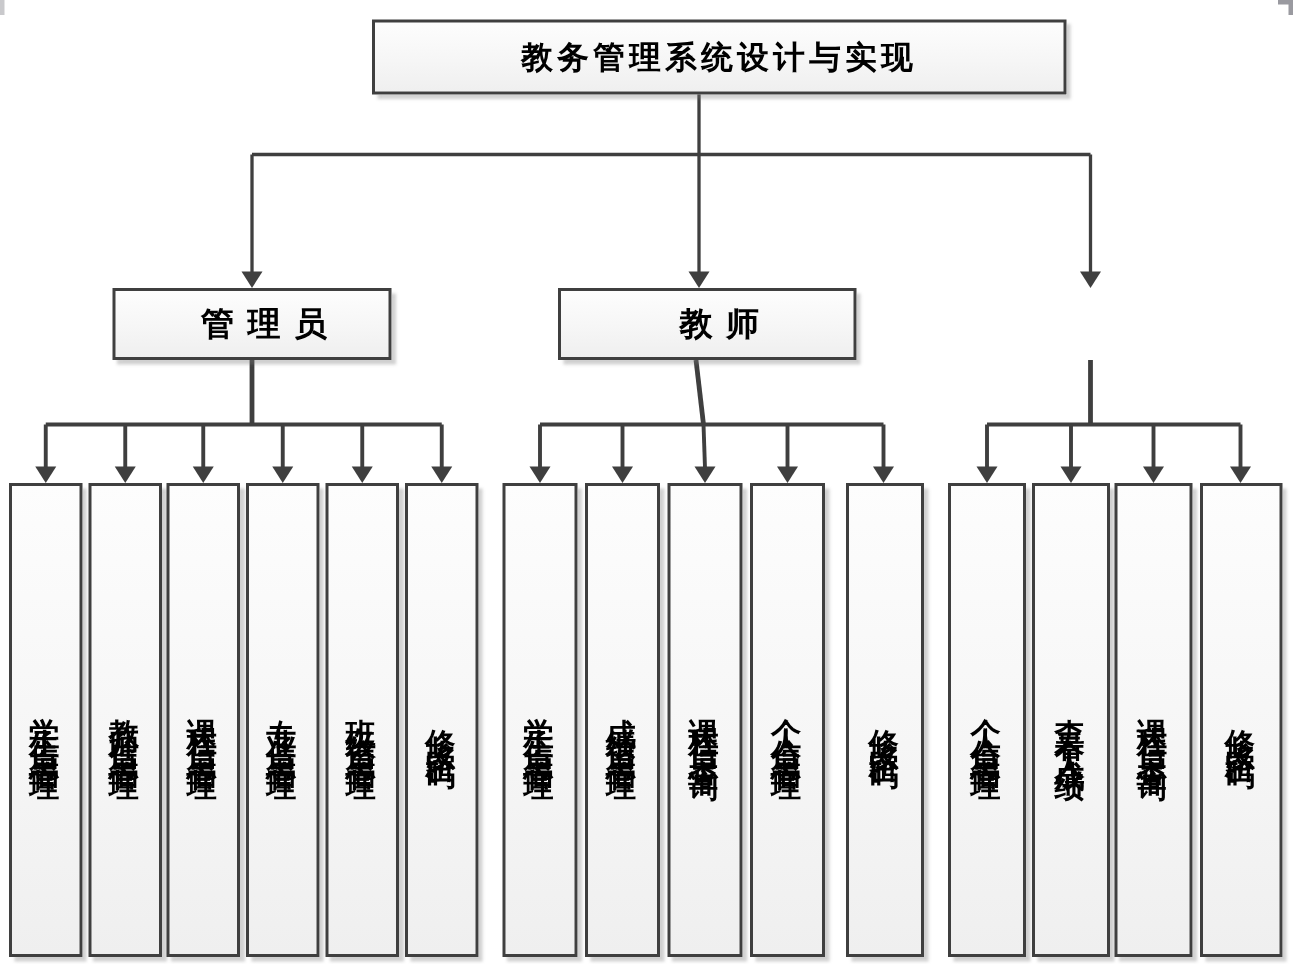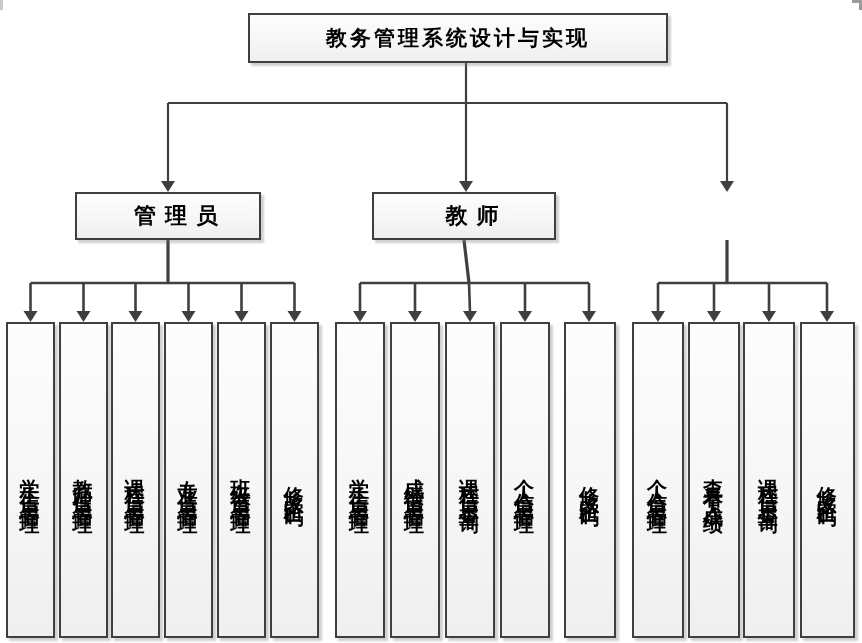--- a/index.html
+++ b/index.html
@@ -27,21 +27,21 @@
     border: 2px solid #3f3f3f;
     background: linear-gradient(180deg, #fdfdfd 0%, #f6f6f6 55%, #efefef 100%);
     box-shadow: 3px 3px 2px rgba(120,120,120,0.35);
     display: flex;
     align-items: center;
     justify-content: center;
     color: #000000;
     font-weight: bold;
   }
   .node.root {
-    left: 248px; top: 13px; width: 420px; height: 50px;
+    left: 248px; top: 13px; width: 463px; height: 50px;
     font-size: 21px; letter-spacing: 3px;
   }
   .node.branch {
     top: 192px; height: 48px;
     border-width: 2px;
     font-size: 22px; letter-spacing: 9px;
   }
   .node.branch .hlabel { margin-left: 25px; } 
   .node.leaf {
     top: 322px; height: 316px;
@@ -133,21 +133,21 @@
     </g>
   </svg>
 
   <div class="node root">
     <span>教务管理系统设计与实现</span>
   </div>
 
   <div class="node branch" style="left:75px;width:186px;">
     <span class="hlabel">管理员</span>
   </div>
-  <div class="node branch" style="left:372px;width:184px;">
+  <div class="node branch" style="left:372px;width:199px;">
     <span class="hlabel">教师</span>
   </div>
 
   <div class="node leaf" style="left:6px;width:49px;">
     <span class="vlabel">学生信息管理</span>
   </div>
   <div class="node leaf" style="left:59px;width:49px;">
     <span class="vlabel">教师信息管理</span>
   </div>
   <div class="node leaf" style="left:111px;width:49px;">

